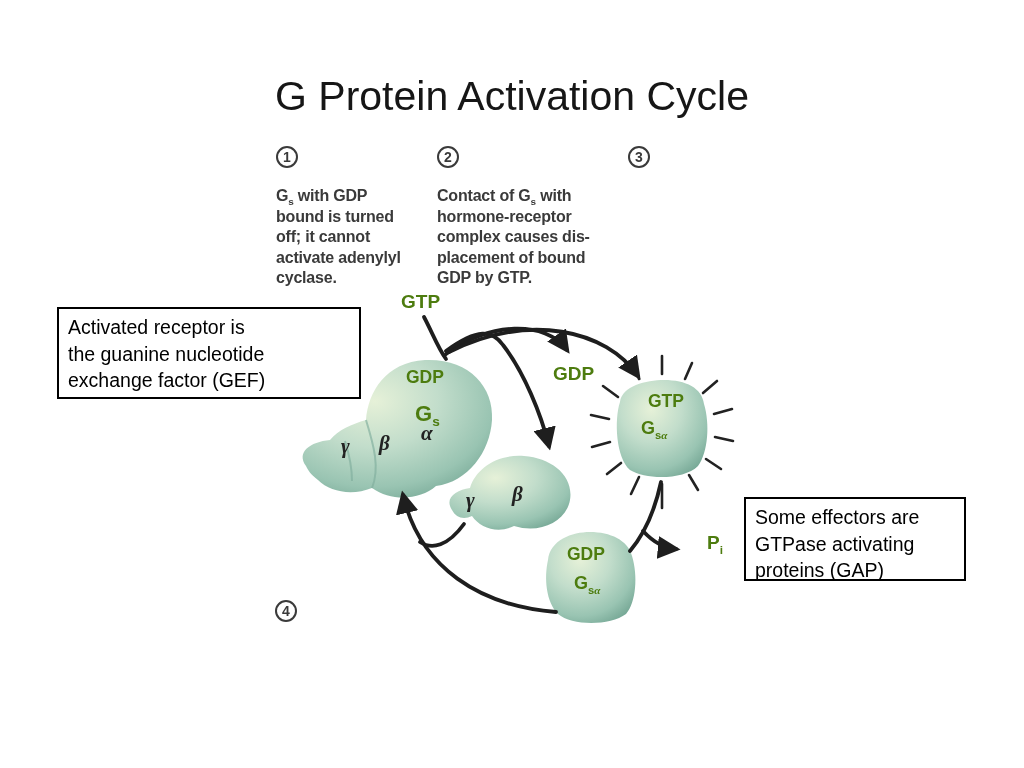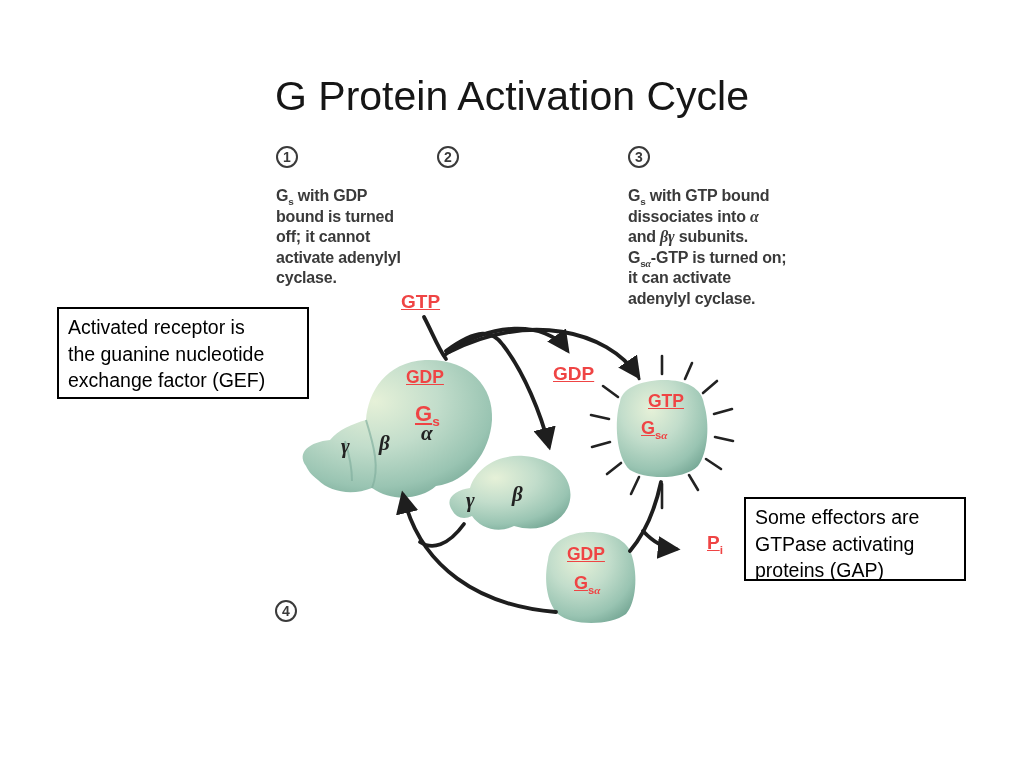--- a/index.html
+++ b/index.html
@@ -11,21 +11,21 @@
   svg.diagram{position:absolute;left:0;top:0;width:1024px;height:768px;}
   .anno{position:absolute;color:#3a3a3a;}
   .circ{display:flex;align-items:center;justify-content:center;width:22px;height:22px;
         border:2px solid #3a3a3a;border-radius:50%;font-size:14px;font-weight:700;
         box-sizing:border-box;background:#fff0;}
   .anno-text{margin-top:18px;font-size:16px;font-weight:700;line-height:20.5px;letter-spacing:-0.2px;}
   sub{font-size:0.62em;line-height:0;}
   .gk{font-family:"Liberation Serif",serif;font-style:italic;}
   .callout{position:absolute;border:2px solid #000;background:#ffffff;color:#000;
            font-size:19.5px;line-height:26.5px;font-weight:400;padding:5px 9px;box-sizing:border-box;}
-  .mlabel{position:absolute;font-weight:700;color:#ef4444;white-space:nowrap;text-decoration:underline;}
+  .mlabel{position:absolute;font-weight:700;color:#4d7c0f;white-space:nowrap;}
   .greek-label{position:absolute;font-family:"Liberation Serif",serif;font-style:italic;
                font-weight:600;color:#222;font-size:21px;white-space:nowrap;}
 </style>
 </head>
 <body>
 
 <div class="slide">
 
   <h1 class="title">G Protein Activation Cycle</h1>
 
@@ -87,30 +87,30 @@
       <path d="M464,524 C448,546 432,550 420,542"></path>
     </g>
   </svg>
 
   <div class="anno" style="left:276px;top:146px;width:152px;">
     <span class="circ">1</span>
     <div class="anno-text">G<sub>s</sub> with GDP<br>bound is turned<br>off; it cannot<br>activate adenylyl<br>cyclase.</div>
   </div>
   <div class="anno" style="left:437px;top:146px;width:182px;">
     <span class="circ">2</span>
+    <div class="anno-text">Contact of G<sub>s</sub> with<br>hormone-receptor<br>complex causes dis-<br>placement of bound<br>GDP by GTP.</div>
   </div>
   <div class="anno" style="left:628px;top:146px;width:195px;">
     <span class="circ">3</span>
-    <div class="anno-text">G<sub>s</sub> with GTP bound<br>dissociates into <span class="gk">α</span><br>and <span class="gk">β</span><span class="gk">γ</span> subunits.<br>G<sub>s<span class="gk">α</span></sub>-GTP is turned on;<br>it can activate<br>adenylyl cyclase.</div>
   </div>
   <div class="anno" style="left:275px;top:600px;width:505px;">
     <span class="circ">4</span>
   </div>
 
-  <div class="callout" style="left:57px;top:307px;width:252px;height:92px;">Activated receptor is<br>the guanine nucleotide<br>exchange factor (GEF)</div>
+  <div class="callout" style="left:57px;top:307px;width:304px;height:92px;">Activated receptor is<br>the guanine nucleotide<br>exchange factor (GEF)</div>
   <div class="callout" style="left:744px;top:497px;width:222px;height:84px;">Some effectors are<br>GTPase activating<br>proteins (GAP)</div>
 
   <span class="mlabel" style="left:401px;top:291px;font-size:19px;">GTP</span>
   <span class="mlabel" style="left:553px;top:363px;font-size:19px;">GDP</span>
   <span class="mlabel" style="left:686px;top:532px;font-size:19px;margin-left:21px;"><span>P</span><sub>i</sub></span>
 
   <span class="mlabel" style="left:406px;top:367px;font-size:17.5px;">GDP</span>
   <span class="mlabel" style="left:415px;top:401px;font-size:22px;text-align:right;"><span>G</span><sub>s</sub></span>
   <span class="greek-label" style="left:421px;top:421px;">α</span>
   <span class="greek-label" style="left:379px;top:431px;">β</span>

